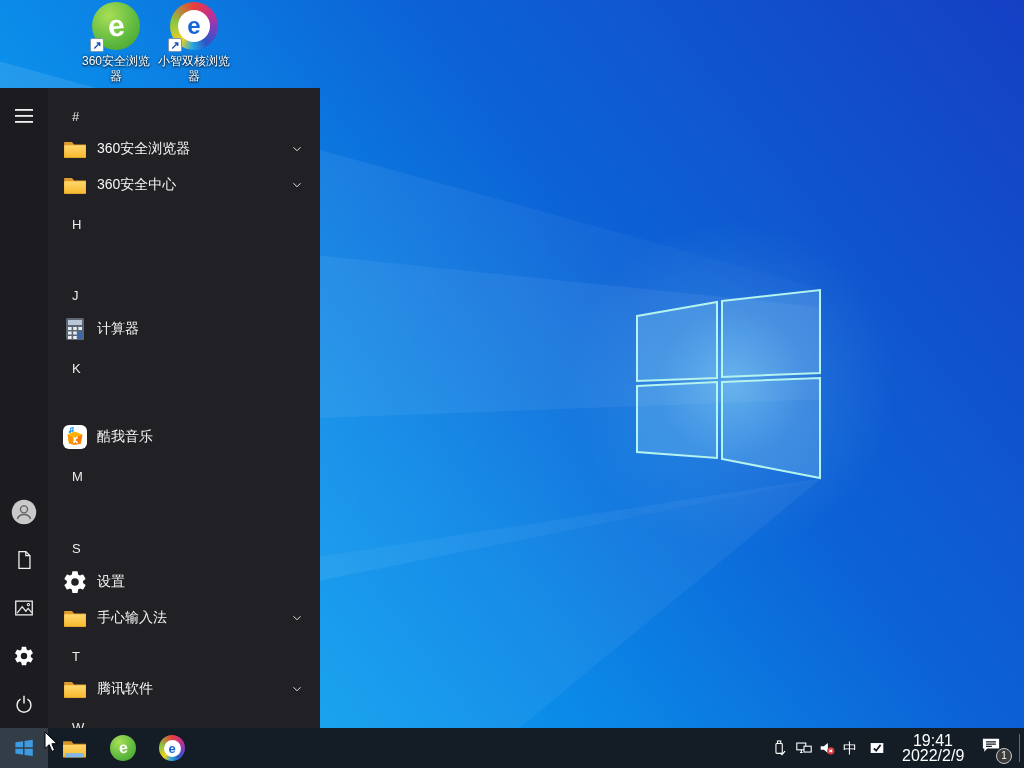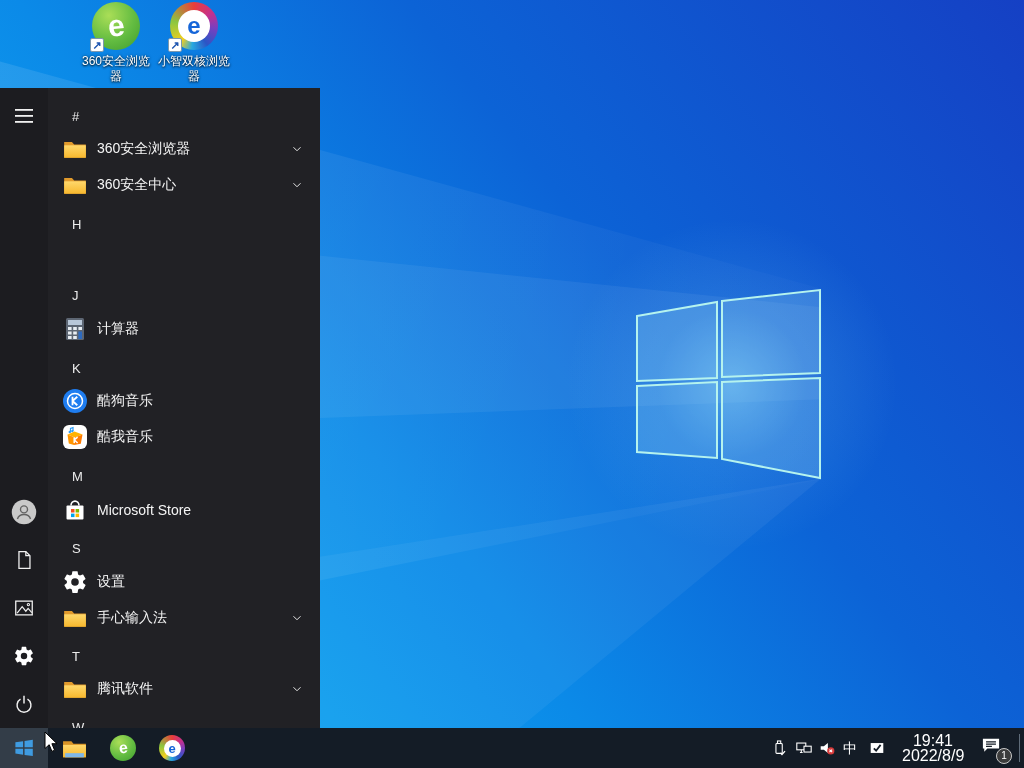--- a/index.html
+++ b/index.html
@@ -303,44 +303,32 @@
       <svg class="mi-icon">
           <use href="#sym-calc"></use>
         </svg>
       <span class="mi-label">计算器</span>
     </div>
 
     <div class="mi-section" style="top:262px;">
         <span>K</span>
       </div>
 
-    <div class="mi-row" style="top:295px;">
-      <svg class="mi-icon">
-          <use href="#sym-kugou"></use>
-        </svg>
-      <span class="mi-label">酷狗音乐</span>
-    </div>
 
     <div class="mi-row" style="top:331px;">
       <svg class="mi-icon">
           <use href="#sym-kuwo"></use>
         </svg>
       <span class="mi-label">酷我音乐</span>
     </div>
 
     <div class="mi-section" style="top:370px;">
         <span>M</span>
       </div>
 
-    <div class="mi-row" style="top:404px;">
-      <svg class="mi-icon">
-          <use href="#sym-store"></use>
-        </svg>
-      <span class="mi-label">Microsoft Store</span>
-    </div>
 
     <div class="mi-section" style="top:442px;">
         <span>S</span>
       </div>
 
     <div class="mi-row" style="top:512px;">
       <svg class="mi-icon">
           <use href="#sym-folder"></use>
         </svg>
       <span class="mi-label">手心输入法</span>
@@ -408,21 +396,21 @@
     <svg class="tray-icon" style="left:818px;">
         <use href="#sym-speaker"></use>
       </svg>
     <span class="tray-ime" style="left:843px;">中</span>
     <svg class="tray-icon" style="left:868px;">
         <use href="#sym-defender"></use>
       </svg>
 
     <div class="clock">
       <div>19:41</div>
-      <div>2022/8/9</div>
+      <div>2022/2/9</div>
     </div>
 
     <svg class="notif">
         <use href="#sym-bubble"></use>
       </svg>
     <div class="notif-badge">1</div>
     <div class="show-desktop"></div>
   </div>
 
   <svg class="cursor" width="14" height="22">

